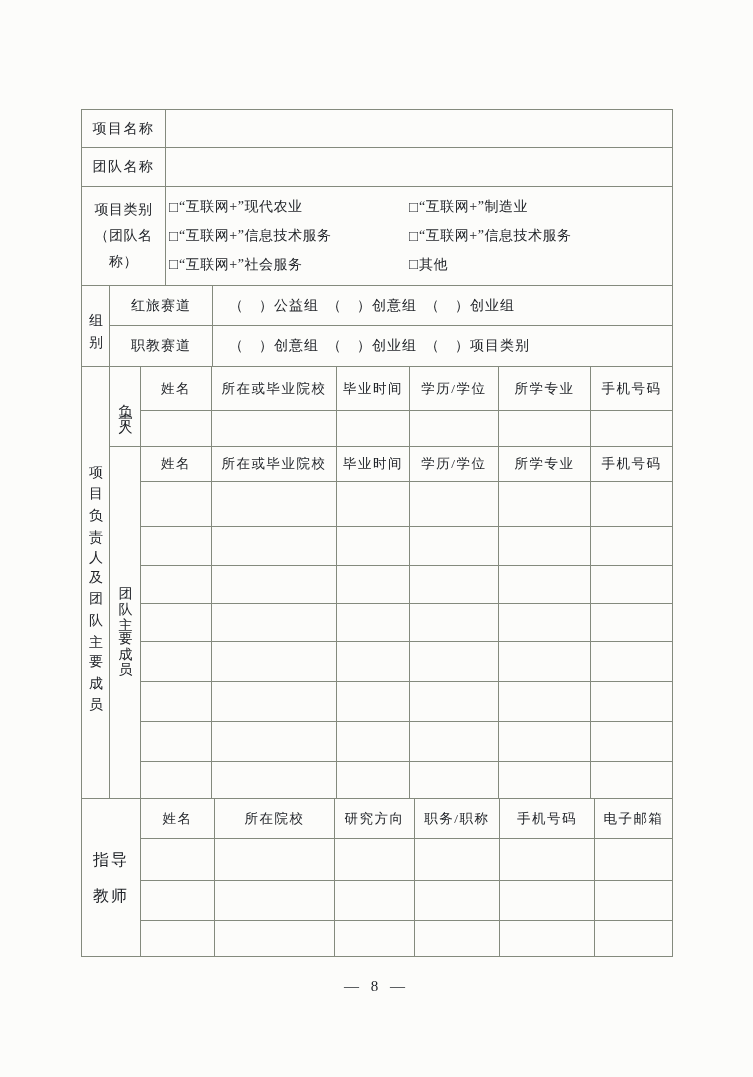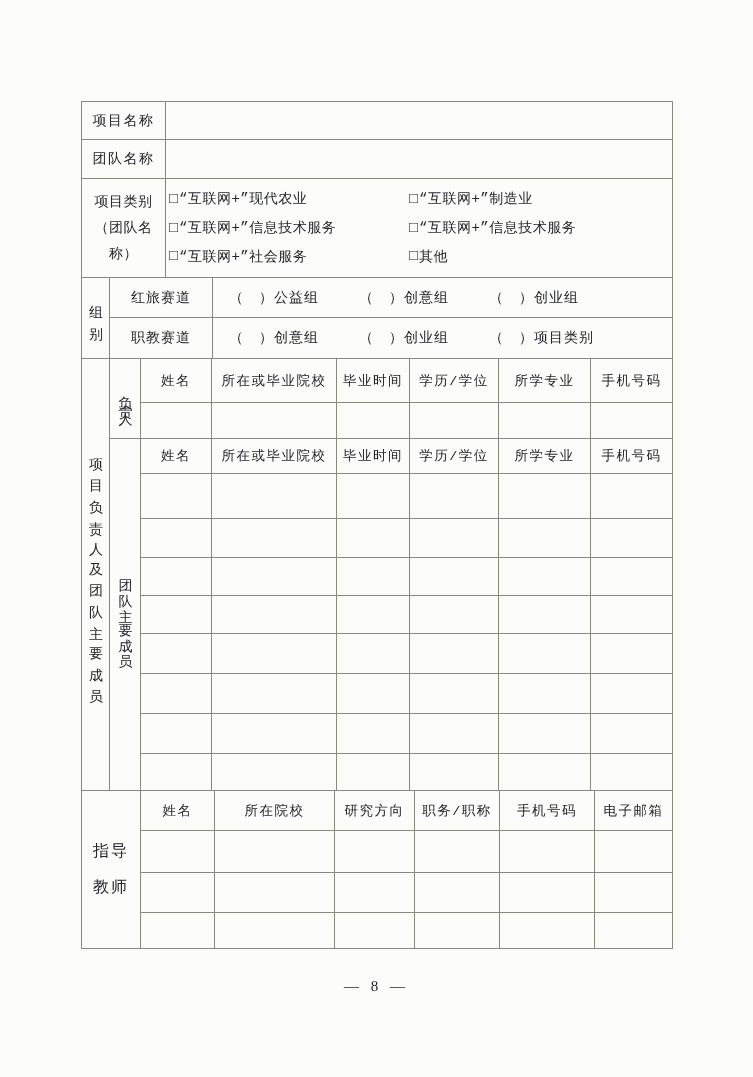--- a/index.html
+++ b/index.html
@@ -12,23 +12,22 @@
   body{
     background:var(--paper);
     font-family:"Liberation Serif","DejaVu Serif",serif;
     color:var(--text);
     position:relative;
     overflow:hidden;
   }
   .sheet{
     position:absolute;
     left:81px;
-    top:101px;
+    top:109px;
     width:591px;
-    font-family:Liberation Mono, monospace;
   }
   table{
     border-collapse:collapse;
     table-layout:fixed;
     width:591px;
   }
   table + table{margin-top:-1px;}
   td,th{
     border:1px solid var(--line);
     padding:0;
@@ -43,21 +42,21 @@
   .label-cell{font-size:14px;letter-spacing:1.5px;}
   .cat-label{line-height:26px;font-size:14px;letter-spacing:0.5px;text-align:center;}
   .cat-options{
     display:flex;flex-direction:column;justify-content:space-evenly;
     height:97px;padding-left:3px;
   }
   .cat-row{display:grid;grid-template-columns:240px auto;text-align:left;}
   .cat-opt{display:flex;align-items:center;font-size:14px;letter-spacing:0.5px;white-space:nowrap;}
   .cbx{font-size:15px;margin-right:1px;letter-spacing:0;}
   .opts-cell{text-align:left;}
-  .opts-flex{display:flex;gap:40px;padding-left:16px;font-size:14px;letter-spacing:1px;white-space:nowrap;}
+  .opts-flex{display:flex;gap:8px;padding-left:16px;font-size:14px;letter-spacing:1px;white-space:nowrap;}
   .vtext{
     writing-mode:vertical-lr;
     text-orientation:upright;
     display:inline-block;
     font-size:14px;
     line-height:1;
   }
   .v-group{letter-spacing:22px;}
   .v-section{letter-spacing:21px;}
   .v-leader{letter-spacing:8px;}

